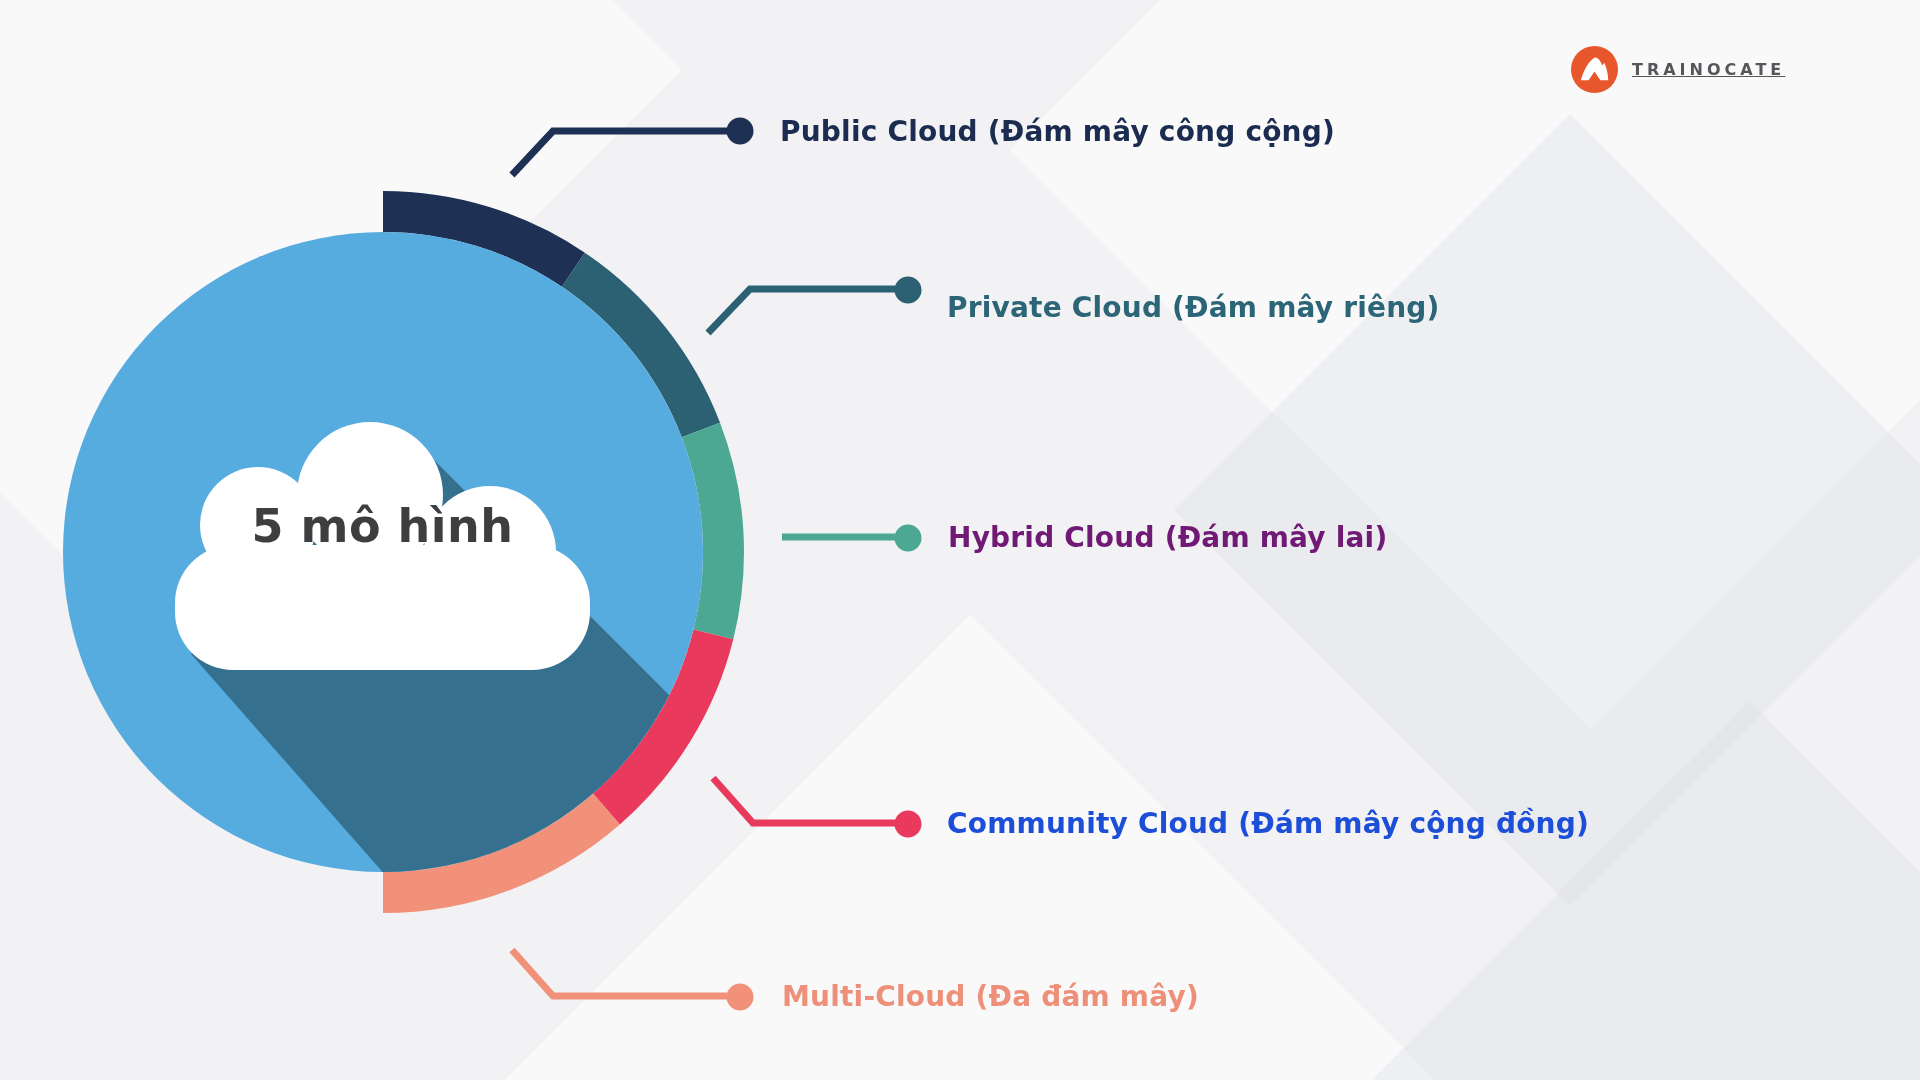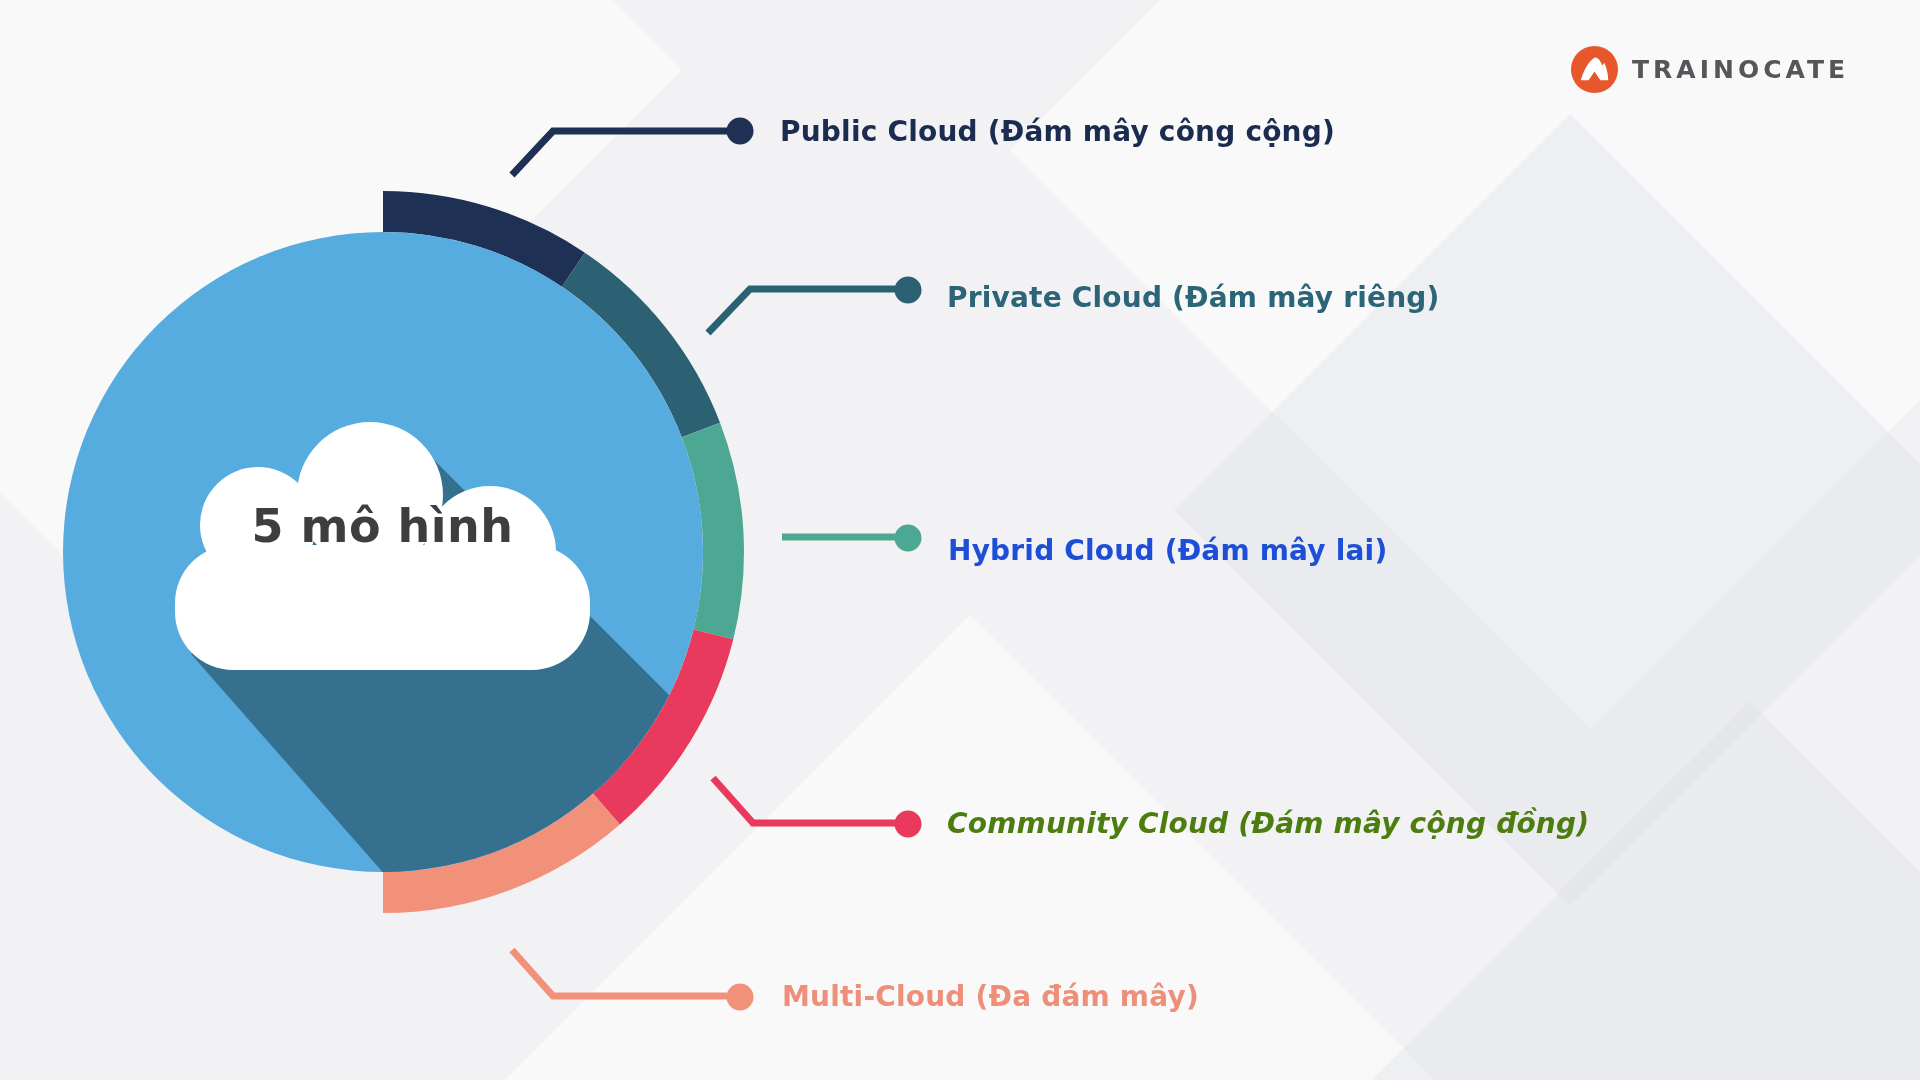--- a/index.html
+++ b/index.html
@@ -12,21 +12,21 @@
   .center-title{
     position:absolute;left:175px;top:498px;width:415px;
     text-align:center;font-weight:700;font-size:46px;line-height:56px;
     letter-spacing:.5px;
   }
   .arc-label{
     position:absolute;transform:translateY(-50%);
     font-weight:700;font-size:28px;white-space:nowrap;letter-spacing:.2px;
   }
   .logo{position:absolute;left:1570px;top:45px;display:flex;align-items:center;gap:13px;}
-  .logo-text{font-weight:700;font-size:25px;letter-spacing:4px;}
+  .logo-text{font-weight:700;font-size:16px;letter-spacing:4px;text-decoration:underline;}
 </style>
 </head>
 <body>
 
 <div class="stage" style="background: rgb(242, 242, 244);">
 
   <div class="bg-shape bg-white" style="left:-260px;top:-320px;width:780px;height:780px;transform:rotate(45deg);"></div>
   <div class="bg-shape bg-white" style="left:1180px;top:-260px;width:820px;height:820px;transform:rotate(45deg);"></div>
   <div class="bg-shape bg-gray" style="left:1290px;top:230px;width:560px;height:560px;transform:rotate(45deg);"></div>
   <div class="bg-shape bg-white" style="left:620px;top:760px;width:700px;height:700px;transform:rotate(45deg);"></div>
@@ -70,23 +70,23 @@
         <polyline points="512,950 553,996 727,996" fill="none" stroke="#f29179" stroke-width="7"></polyline>
         <circle cx="740" cy="997" r="13.5" fill="#f29179"></circle>
       </g>
   </svg>
 
   <div class="center-title" style="color: rgb(62, 62, 64);">
     <div>5 mô hình</div>
   </div>
 
   <div class="arc-label" id="label-0" style="left: 780px; top: 131px; color: rgb(27, 44, 80);">Public Cloud (Đám mây công cộng)</div>
-  <div class="arc-label" id="label-1" style="left: 947px; top: 297px; color: rgb(43, 101, 119);">Private Cloud (Đám mây riêng)</div>
-  <div class="arc-label" id="label-2" style="left: 948px; top: 550px; color: #1d4ed8;">Hybrid Cloud (Đám mây lai)</div>
-  <div class="arc-label" id="label-3" style="left: 947px; top: 823px; color: #4d7c0f; font-style: italic;">Community Cloud (Đám mây cộng đồng)</div>
+  <div class="arc-label" id="label-1" style="left: 947px; top: 307px; color: rgb(43, 101, 119);">Private Cloud (Đám mây riêng)</div>
+  <div class="arc-label" id="label-2" style="left: 948px; top: 537px; color: #701a75;">Hybrid Cloud (Đám mây lai)</div>
+  <div class="arc-label" id="label-3" style="left: 947px; top: 823px; color: #1d4ed8;">Community Cloud (Đám mây cộng đồng)</div>
   <div class="arc-label" id="label-4" style="left: 782px; top: 996px; color: rgb(238, 143, 121);">Multi-Cloud (Đa đám mây)</div>
 
   <div class="logo">
     <svg width="49" height="49" viewBox="-25 -25 50 50">
       <circle id="logoCircle" cx="0" cy="0" r="24" fill="#e8572c"></circle>
       <path d="M -14 11 C -10 -2 -5 -9 0 -12 C 3 -13 6 -9 8 -4 L 10 -7 C 12 -2 14 4 14 11 L 6 11 L 0 2 L -6 11 Z" fill="#ffffff"></path>
     </svg>
     <span class="logo-text" id="logoText" style="color: rgb(85, 86, 90);">TRAINOCATE</span>
   </div>
 

